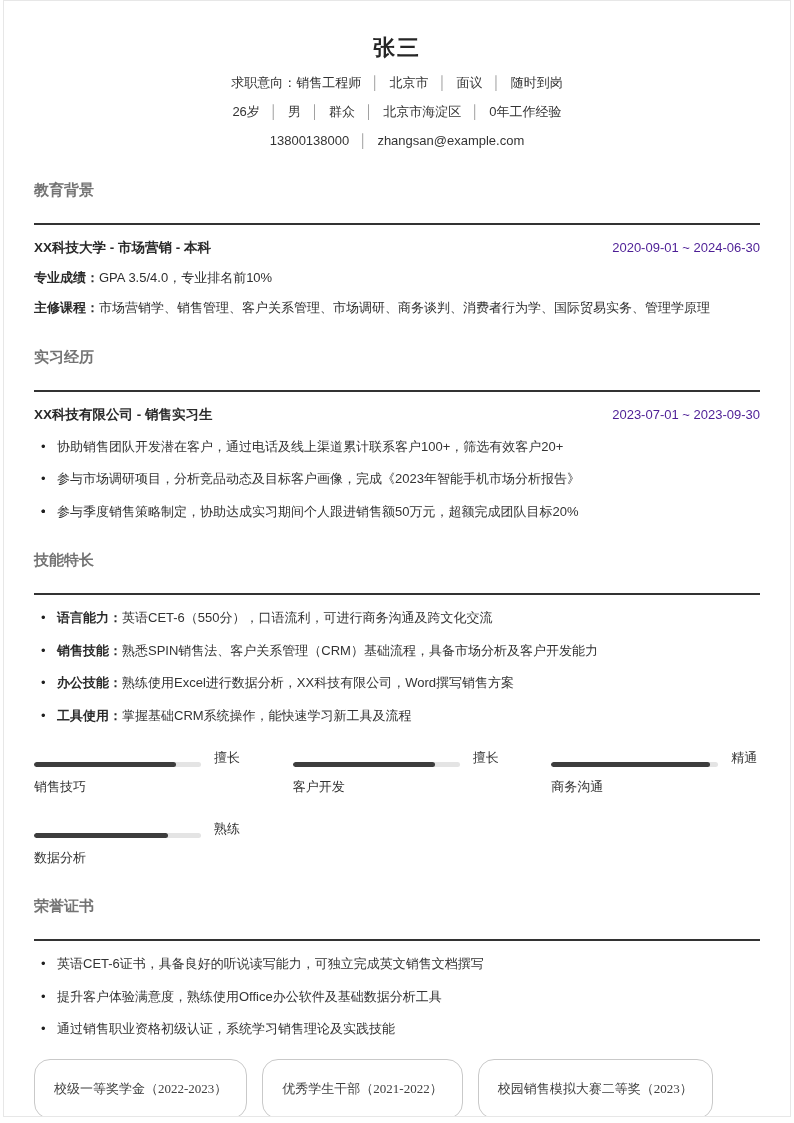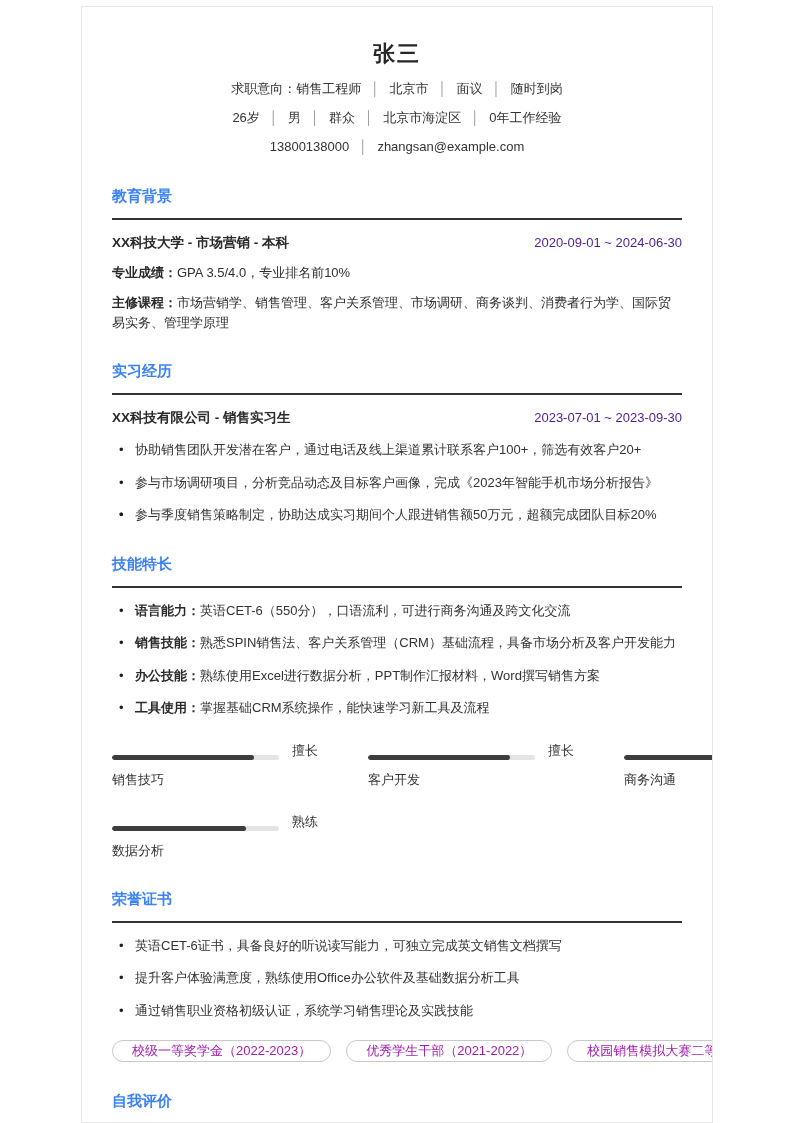--- a/index.html
+++ b/index.html
@@ -2,23 +2,23 @@
 <html><head>
 <meta charset="utf-8">
 <style>
   * { box-sizing: border-box; margin: 0; padding: 0; }
   html, body {
     background: #ffffff;
     font-family: "Liberation Sans", "DejaVu Sans", sans-serif;
     color: #2f2f2f;
   }
   .page {
-    width: 632px;
+    width: 788px;
     height: 1117px;
-    margin: 6px auto;
+    margin: 0 auto;
     background: #ffffff;
     border: 1px solid #e7e7e7;
     padding: 26px 30px 30px 30px;
     overflow: hidden;
   }
   
   .name {
     text-align: center;
     font-size: 22px;
     font-weight: 700;
@@ -36,22 +36,22 @@
   .sep {
     color: #9a9a9a;
     margin: 0 10px;
     font-weight: 400;
   }
   
   .section { margin-top: 30px; }
   .section-title {
     font-size: 15px;
     font-weight: 700;
-    color: #3b82f6;
-    padding-bottom: 12px;
+    color: #737373;
+    padding-bottom: 23px;
     border-bottom: 2px solid #333333;
   }
   .entry-head {
     display: flex;
     justify-content: space-between;
     align-items: baseline;
     margin-top: 14px;
   }
   .entry-title { font-size: 13.5px; font-weight: 700; color: #2a2a2a; }
   .entry-date { font-size: 13px; color: #4c1d95; }
@@ -96,25 +96,26 @@
     background: #3d3d3d;
     border-radius: 3px;
   }
   .level { margin-left: 13px; font-size: 13px; color: #333333; white-space: nowrap; }
   .bar-name { margin-top: 11px; font-size: 13px; color: #333333; }
   
   .badges { display: flex; gap: 15px; margin-top: 20px; }
   .badge {
     border: 1px solid #c9c9c9;
     border-radius: 16px;
-    padding: 1px 19px;
-    font-size: 13px;
-    color: #a21caf;
+    padding: 20px 19px;
+    font-size: 13px;
+    color: #404040;
     background: #ffffff;
     white-space: nowrap;
+    font-family: Liberation Serif, serif;
   }
 </style>
 </head>
 <body>
 
 <div class="page">
 
   <div>
     <div class="name">张三</div>
 
@@ -157,21 +158,21 @@
       <li><span class="dot">•</span></li>
       <li><span class="dot">•</span><span>参与季度销售策略制定，协助达成实习期间个人跟进销售额50万元，超额完成团队目标20%</span></li>
     </ul>
   </div>
 
   <div class="section">
     <div class="section-title">技能特长</div>
     <ul class="bullets">
       <li><span class="dot">•</span><span class="run-label">语言能力：</span><span>英语CET-6（550分），口语流利，可进行商务沟通及跨文化交流</span></li>
       <li><span class="dot">•</span><span class="run-label">销售技能：</span><span>熟悉SPIN销售法、客户关系管理（CRM）基础流程，具备市场分析及客户开发能力</span></li>
-      <li><span class="dot">•</span><span class="run-label">办公技能：</span><span>熟练使用Excel进行数据分析，PPT制作汇报材料，Word撰写销售方案</span></li>
+      <li><span class="dot">•</span><span class="run-label">办公技能：</span><span>熟练使用Excel进行数据分析，XX科技有限公司，Word撰写销售方案</span></li>
       <li><span class="dot">•</span><span class="run-label">工具使用：</span><span>掌握基础CRM系统操作，能快速学习新工具及流程</span></li>
     </ul>
 
     <div class="bars-grid">
       <div class="bar-item">
         <div class="bar-top">
           <div class="track">
               <div class="fill" style="width: 85%;"></div>
             </div>
           <span class="level">擅长</span>

